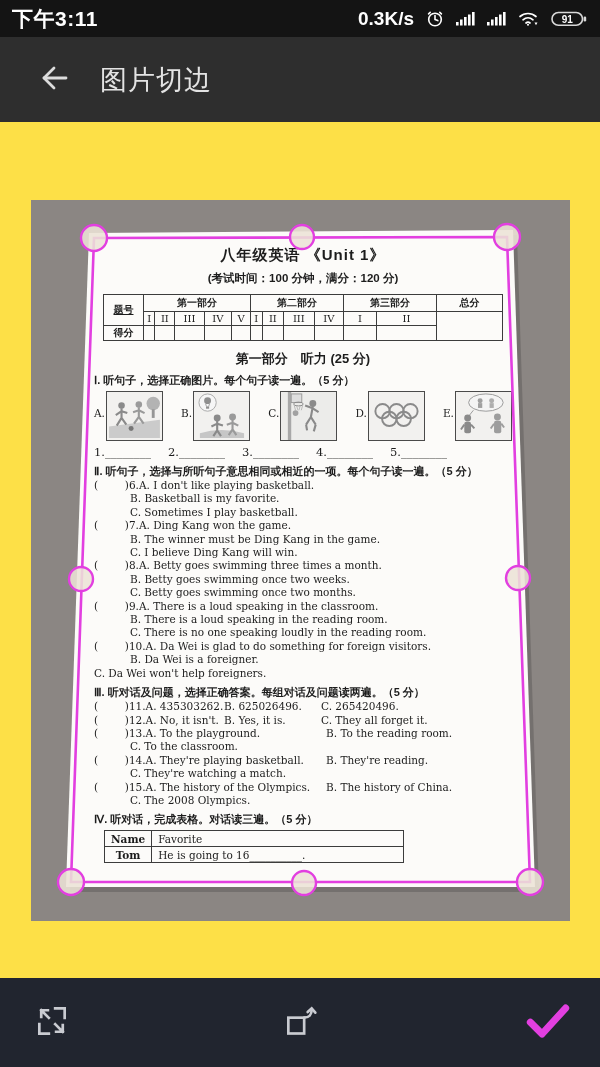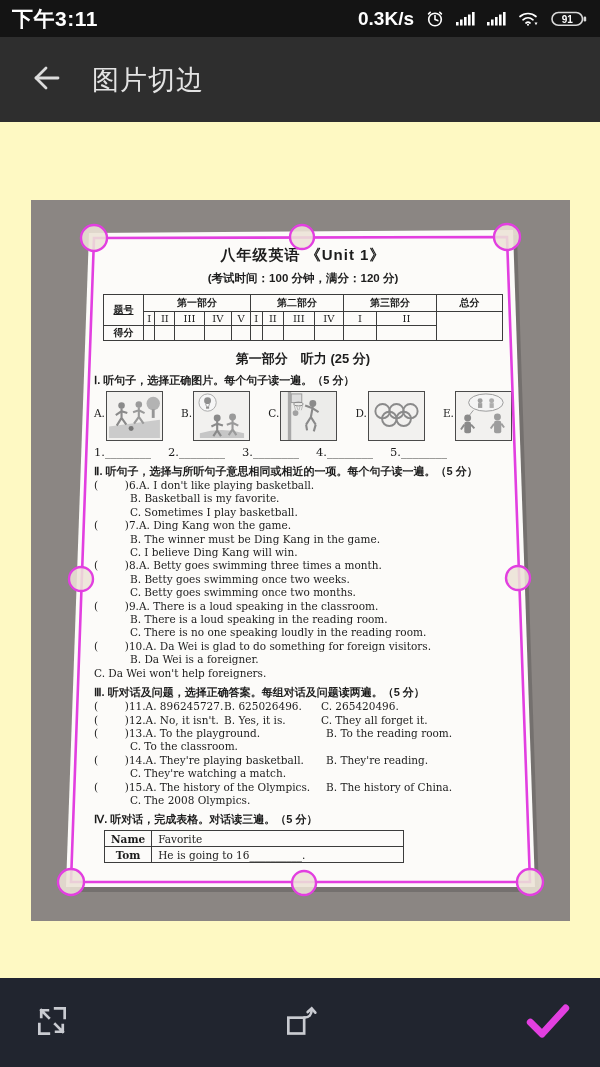--- a/index.html
+++ b/index.html
@@ -12,26 +12,26 @@
     background:#141414; display:flex; align-items:center; justify-content:space-between;
     padding:9px 12px; color:#fff; }
   .sb-time { font-size:21px; font-weight:600; letter-spacing:.5px; }
   .sb-right { display:flex; align-items:center; gap:12px; }
   .sb-speed { font-size:19px; font-weight:600; }
   .sb-right svg { display:block; }
   .batt-text { font-size:10px; fill:#fff; font-weight:700; }
 
   
   .app-header { position:absolute; top:37px; left:0; width:600px; height:85px;
-    background:#2e2e2e; display:flex; align-items:center; padding-left:26px; }
+    background:#2e2e2e; display:flex; align-items:center; padding-left:34px; }
   .back-btn { width:40px; height:40px; display:flex; align-items:center; justify-content:center; }
   .app-title { color:#e3e3e3; font-size:27px; margin-left:26px; letter-spacing:1px; }
 
   
-  .canvas { position:absolute; top:122px; left:0; width:600px; height:856px; background:#fef9c3; }
+  .canvas { position:absolute; top:122px; left:0; width:600px; height:856px; background:#fde047; }
   .photo { position:absolute; left:31px; top:78px; width:539px; height:721px; background:#8b8683; }
   .paper-bg, .crop-overlay { position:absolute; left:0; top:0; width:600px; height:856px; }
   .crop-overlay { pointer-events:none; }
 
   
   .paper-content { position:absolute; left:94px; top:124px; width:418px; color:#1c1c1c;
     font-family:"DejaVu Serif", serif; }
   .doc-title { text-align:center; font-size:15px; font-weight:700; letter-spacing:1px; }
   .doc-subtitle { text-align:center; font-size:11.5px; margin-top:6px; font-weight:700; }
   table.score { border-collapse:collapse; margin:8px auto 0; width:400px;
@@ -291,21 +291,21 @@
       <div class="opt ind">B. There is a loud speaking in the reading room.</div>
       <div class="opt ind">C. There is no one speaking loudly in the reading room.</div>
       <div class="opt">(        )10.A. Da Wei is glad to do something for foreign visitors.</div>
       <div class="opt row2">
         <span class="c1 ind">B. Da Wei is a foreigner.</span>
         <span>C. Da Wei won't help foreigners.</span>
       </div>
 
       <div class="instr cn">Ⅲ. 听对话及问题，选择正确答案。每组对话及问题读两遍。（5 分）</div>
       <div class="opt row3">
-        <span class="c1">(        )11.A. 896245727.</span>
+        <span class="c1">(        )11.A. 435303262.</span>
         <span class="c2">B. 625026496.</span>
         <span>C. 265420496.</span>
       </div>
       <div class="opt row3">
         <span class="c1">(        )12.A. No, it isn't.</span>
         <span class="c2">B. Yes, it is.</span>
         <span>C. They all forget it.</span>
       </div>
       <div class="opt rowb">
         <span class="c1">(        )13.A. To the playground.</span>

